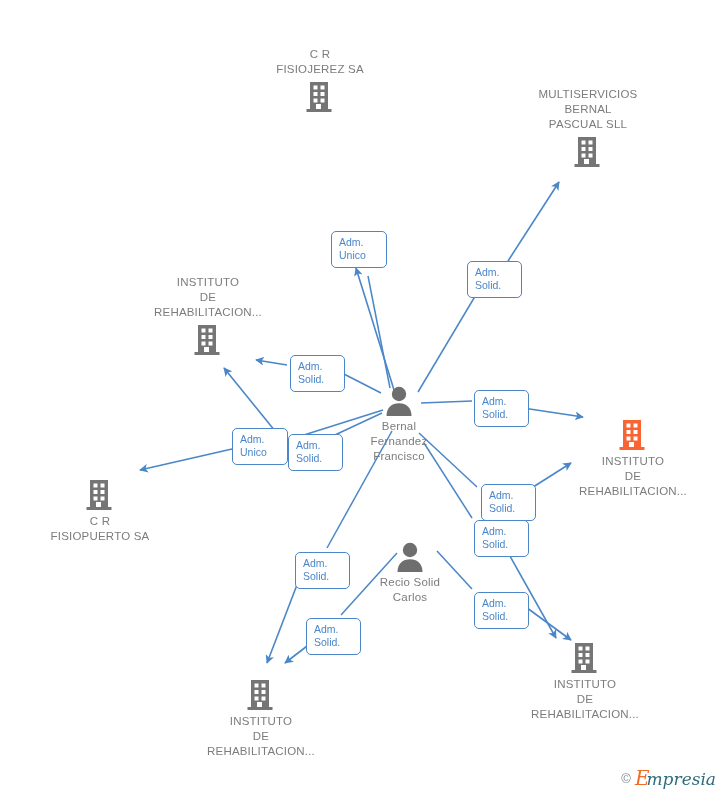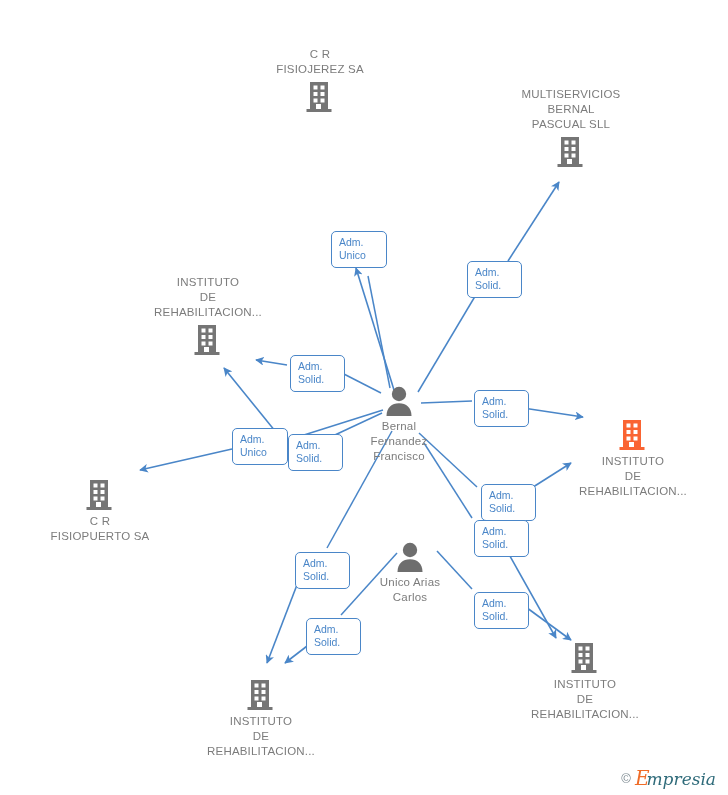--- a/index.html
+++ b/index.html
@@ -156,21 +156,21 @@
         <rect x="8.5" y="12" width="4" height="4" fill="#ffffff"></rect>
         <rect x="15.5" y="12" width="4" height="4" fill="#ffffff"></rect>
         <rect x="8.5" y="18.5" width="4" height="4" fill="#ffffff"></rect>
         <rect x="15.5" y="18.5" width="4" height="4" fill="#ffffff"></rect>
         <rect x="11" y="24" width="5" height="5" fill="#ffffff"></rect>
         <rect x="1.5" y="29" width="25" height="3" fill="#757575"></rect>
       </svg>
     </span>
   </div>
 
-  <div class="node" style="left:571px; top:87px;">
+  <div class="node" style="left:588px; top:87px;">
     <span class="node-label above">MULTISERVICIOS
 BERNAL
 PASCUAL SLL</span>
     <span class="node-icon">
       <svg width="30" height="34" viewBox="0 0 30 34">
         <rect x="5" y="2" width="18" height="27" fill="#757575"></rect>
         <rect x="8.5" y="5.5" width="4" height="4" fill="#ffffff"></rect>
         <rect x="15.5" y="5.5" width="4" height="4" fill="#ffffff"></rect>
         <rect x="8.5" y="12" width="4" height="4" fill="#ffffff"></rect>
         <rect x="15.5" y="12" width="4" height="4" fill="#ffffff"></rect>
@@ -288,21 +288,21 @@
 Francisco</span>
   </div>
 
   <div class="node" style="left:410px; top:541px;">
     <span class="node-icon">
       <svg width="34" height="32" viewBox="0 0 34 32">
         <circle cx="17" cy="9" r="7.2" fill="#6e6e6e"></circle>
         <path d="M 4.5 31 C 4.5 22.5 9.8 18.2 17 18.2 C 24.2 18.2 29.5 22.5 29.5 31 Z" fill="#6e6e6e"></path>
       </svg>
     </span>
-    <span class="node-label">Unico Arias
+    <span class="node-label">Recio Solid
 Carlos</span>
   </div>
 
   <div class="badge" style="left:331px; top:231px;">Adm.
 Unico</div>
   <div class="badge" style="left:467px; top:261px;">Adm.
 Solid.</div>
   <div class="badge" style="left:290px; top:355px;">Adm.
 Solid.</div>
   <div class="badge" style="left:474px; top:390px;">Adm.

